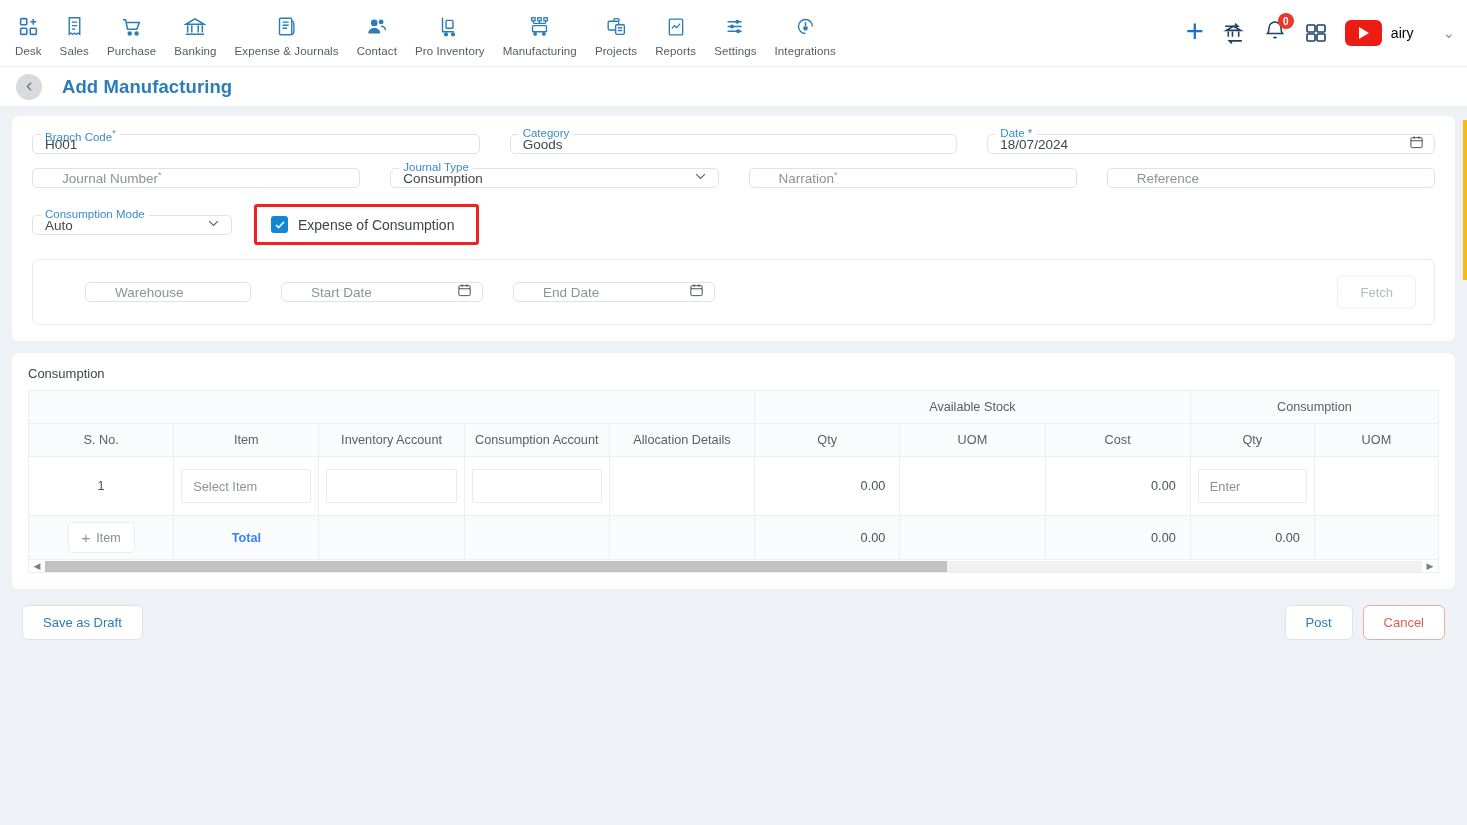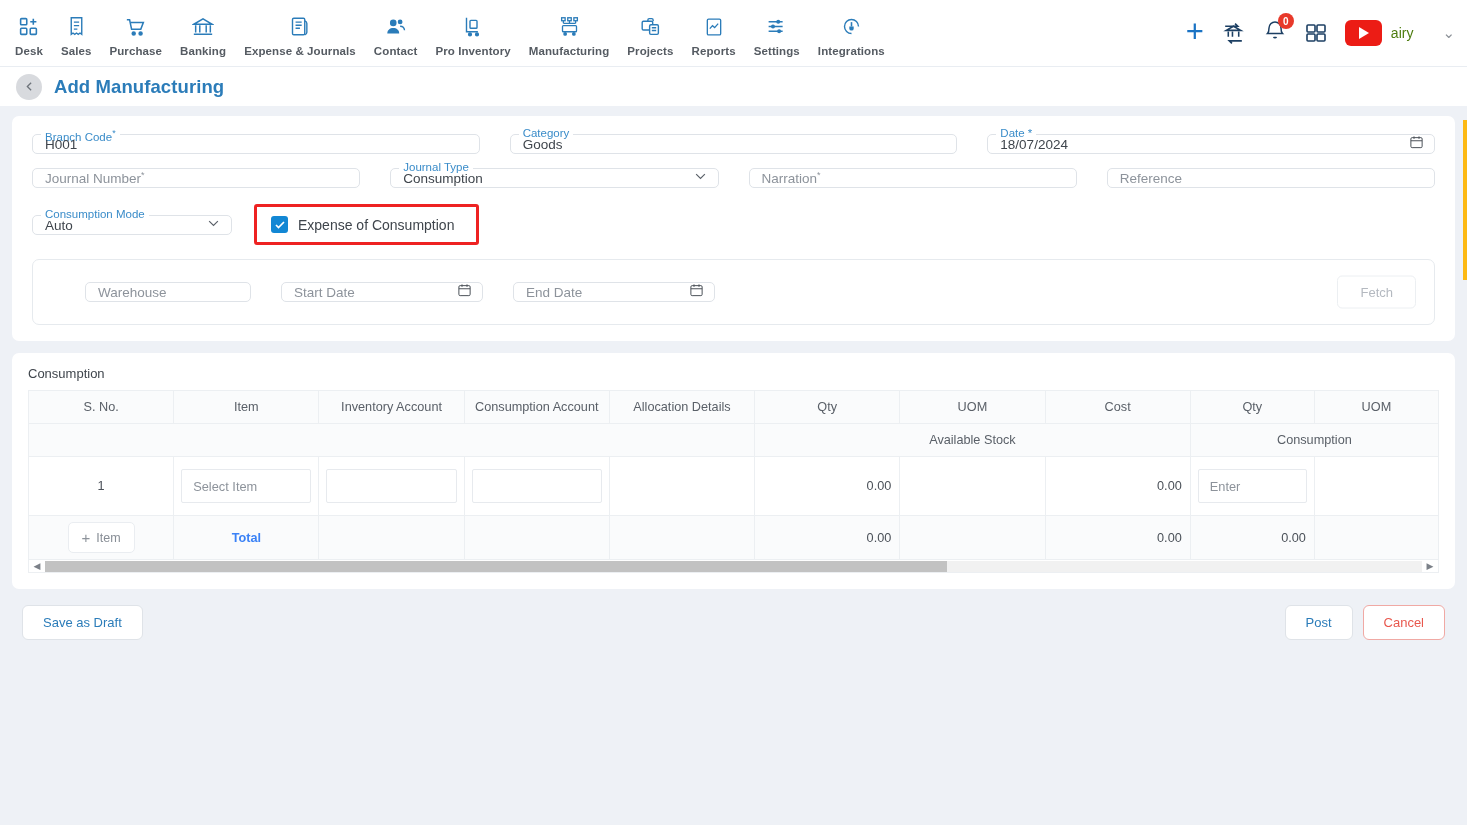--- a/index.html
+++ b/index.html
@@ -10,21 +10,21 @@
     overflow: hidden;
   }
 
   
   .topnav {
     height: 66px; background: #ffffff;
     display: flex; align-items: center;
     padding: 0 10px 0 6px;
     position: relative;
   }
-  .nav-items { display: flex; align-items: flex-start; font-weight: bold; }
+  .nav-items { display: flex; align-items: flex-start; }
   .nav-item {
     display: flex; flex-direction: column; align-items: center;
     padding: 4px 9px 0 9px; cursor: pointer; min-width: 44px;
   }
   .nav-item .ico { height: 26px; display: flex; align-items: center; justify-content: center; color: #2b7cb9; }
   .nav-item .lbl {
     font-size: 11.5px; color: #555b62; margin-top: 5px; white-space: nowrap;
     letter-spacing: .1px;
   }
   .nav-right {
@@ -38,27 +38,27 @@
     background: #e8392a; color: #fff; border-radius: 50%;
     min-width: 16px; height: 16px; font-size: 10px;
     display: flex; align-items: center; justify-content: center;
     font-weight: 600; padding: 0 3px;
   }
   .yt-btn {
     background: #ec1c15; border-radius: 6px; width: 37px; height: 26px;
     display: flex; align-items: center; justify-content: center; cursor: pointer;
   }
   .yt-btn .tri { width:0;height:0;border-left:10px solid #fff;border-top:6px solid transparent;border-bottom:6px solid transparent; margin-left:2px;}
-  .user-name { font-size: 14px; color: #4d7c0f; margin-left: -8px; }
+  .user-name { font-size: 14px; color: #000000; margin-left: -8px; }
   .caret-down { font-size: 15px; color: #8b9097; cursor: pointer; margin-left: 12px; }
 
   
   .page-header {
     background: #fff; height: 40px; display: flex; align-items: center;
-    padding-left: 16px; gap: 12px; border-top: 1px solid #e9edf2;
+    padding-left: 16px; gap: 20px; border-top: 1px solid #e9edf2;
   }
   .back-circle {
     width: 26px; height: 26px; border-radius: 50%; background: #d8dade;
     display: flex; align-items: center; justify-content: center;
     cursor: pointer; color: #6d737a;
   }
   .page-title { color: #2b7cb9; font-size: 18.5px; font-weight: 600; letter-spacing: .1px; }
 
   
   .form-card {
@@ -77,21 +77,21 @@
   .field .flabel {
     position: absolute; top: -8px; left: 9px; background: #fff;
     padding: 0 4px; font-size: 11.5px; color: #3a8cc9; z-index: 2;
     white-space: nowrap; line-height: 14px;
   }
   .field .val {
     position: absolute; left: 13px; top: 50%; transform: translateY(-50%);
     font-size: 13.5px; color: #3f454c; z-index: 2;
   }
   .field .ph {
-    position: absolute; left: 13px; top: 50%; transform: translateY(-50%);
+    position: absolute; left: 30px; top: 50%; transform: translateY(-50%);
     font-size: 13.5px; color: #8d939b; z-index: 2;
   }
   .field .chev {
     position: absolute; right: 11px; top: 50%; transform: translateY(-50%);
     color: #5d636b; z-index: 3; cursor: pointer;
   }
   .field .cal {
     position: absolute; right: 11px; top: 50%; transform: translateY(-50%);
     color: #4c5259; z-index: 3; cursor: pointer;
   }
@@ -141,21 +141,21 @@
   }
   .table-caption { font-size: 13px; color: #3f454c; margin-bottom: 9px; }
   table { border-collapse: collapse; width: 100%; table-layout: fixed; }
   th, td { border: 1px solid #eceff2; font-size: 12.7px; color: #4b5159; }
   thead th {
     background: #fafbfc; font-weight: 400; height: 33px; text-align: center;
     color: #5a6068;
   }
   thead th.grp { height: 33px; }
   tbody td { height: 48px; background: #fff; text-align: center; }
-  tbody td.num { text-align: right; padding-right: 8px; }
+  tbody td.num { text-align: right; padding-right: 14px; }
   tbody tr.total-row td {
     background: #fafbfc; height: 44px;
   }
   .total-lbl { font-weight: 700; color: #3b82f6; }
   .cellbox {
     border: 1px solid #e7eaee; border-radius: 2px; height: 34px;
     display: flex; align-items: center; padding: 0 11px;
     font-size: 12.8px; color: #8d939b; background: #fff;
     margin: 12px 7px;
   }
@@ -525,35 +525,35 @@
         <col style="width:10.3%">
       <col style="width:10.3%">
         <col style="width:10.3%">
         <col style="width:10.3%">
         <col style="width:10.3%">
       <col style="width:8.8%">
         <col style="width:8.8%">
     </colgroup>
     <thead>
       <tr>
+        <th colspan="5" class="grp" style="border-left-color:#eceff2;"></th>
+        <th colspan="3" class="grp">Available Stock</th>
+        <th colspan="2" class="grp">Consumption</th>
+      </tr>
+      <tr>
         <th>S. No.</th>
         <th>Item</th>
         <th>Inventory Account</th>
         <th>Consumption Account</th>
         <th>Allocation Details</th>
         <th>Qty</th>
         <th>UOM</th>
         <th>Cost</th>
         <th>Qty</th>
         <th>UOM</th>
-      </tr>
-      <tr>
-        <th colspan="5" class="grp" style="border-left-color:#eceff2;"></th>
-        <th colspan="3" class="grp">Available Stock</th>
-        <th colspan="2" class="grp">Consumption</th>
       </tr>
     </thead>
     <tbody>
       <tr>
         <td>1</td>
         <td>
           <div class="cellbox">Select Item</div>
         </td>
         <td>
           <div class="cellbox empty"></div>

